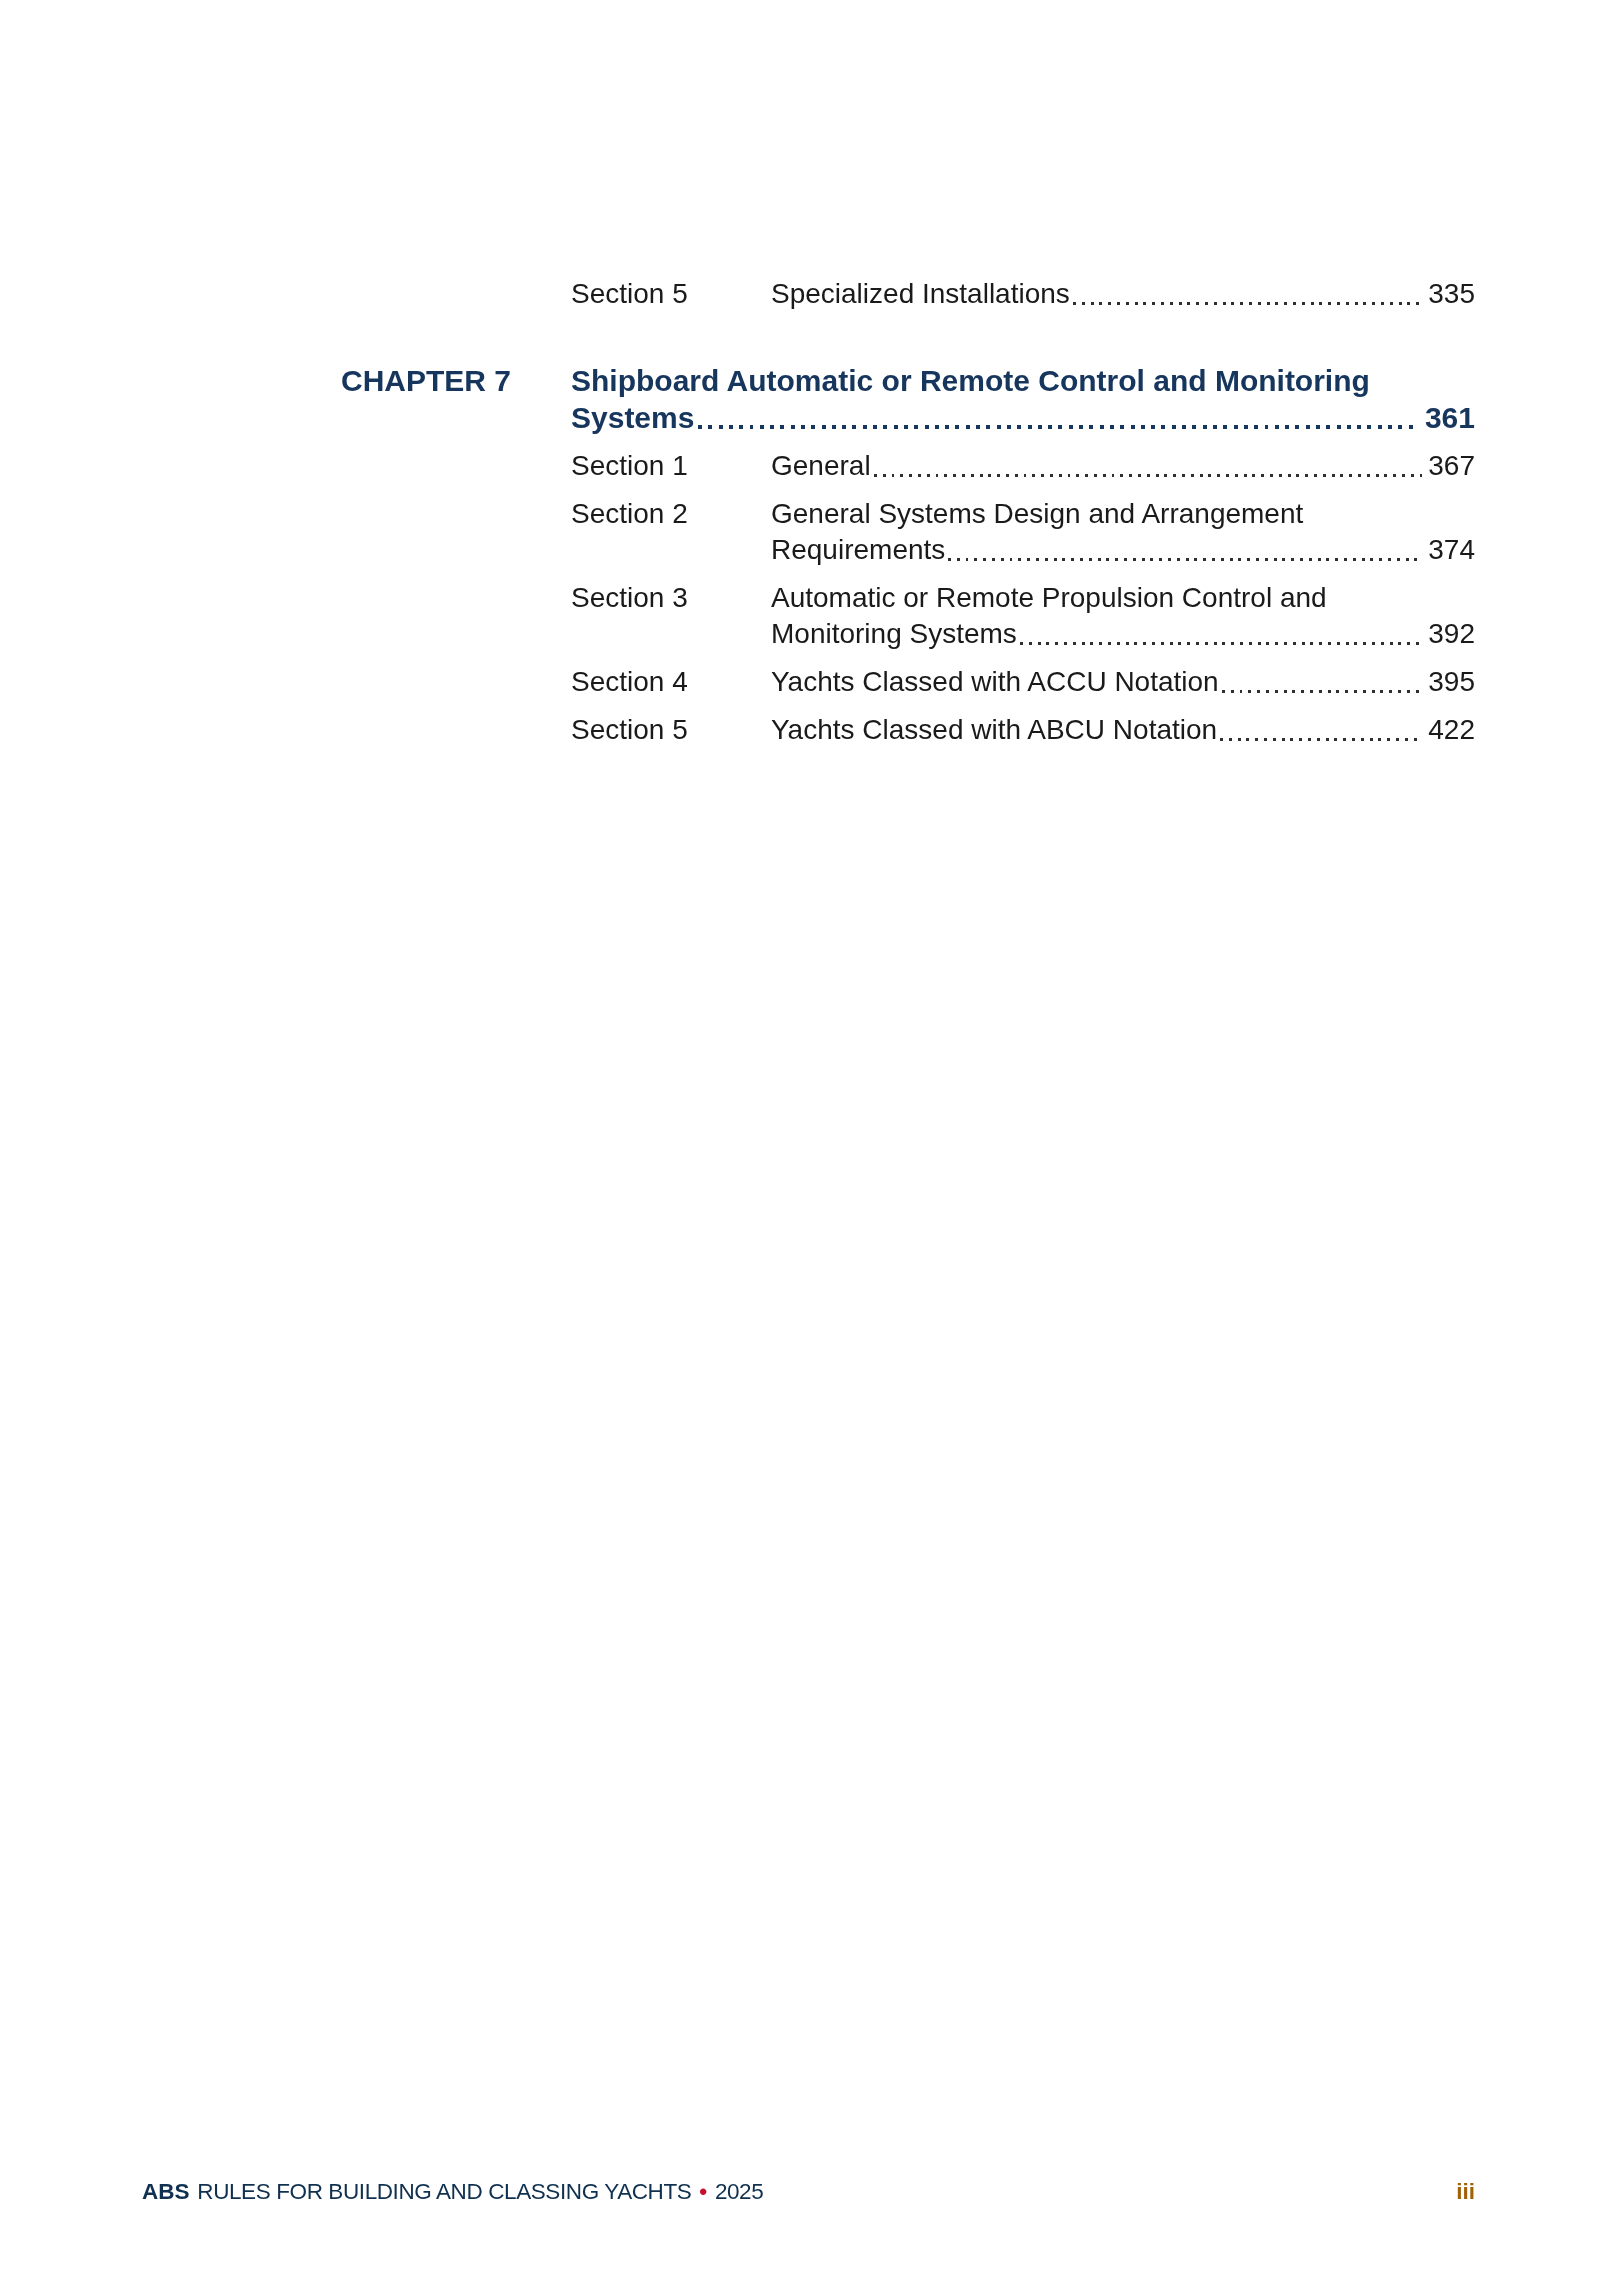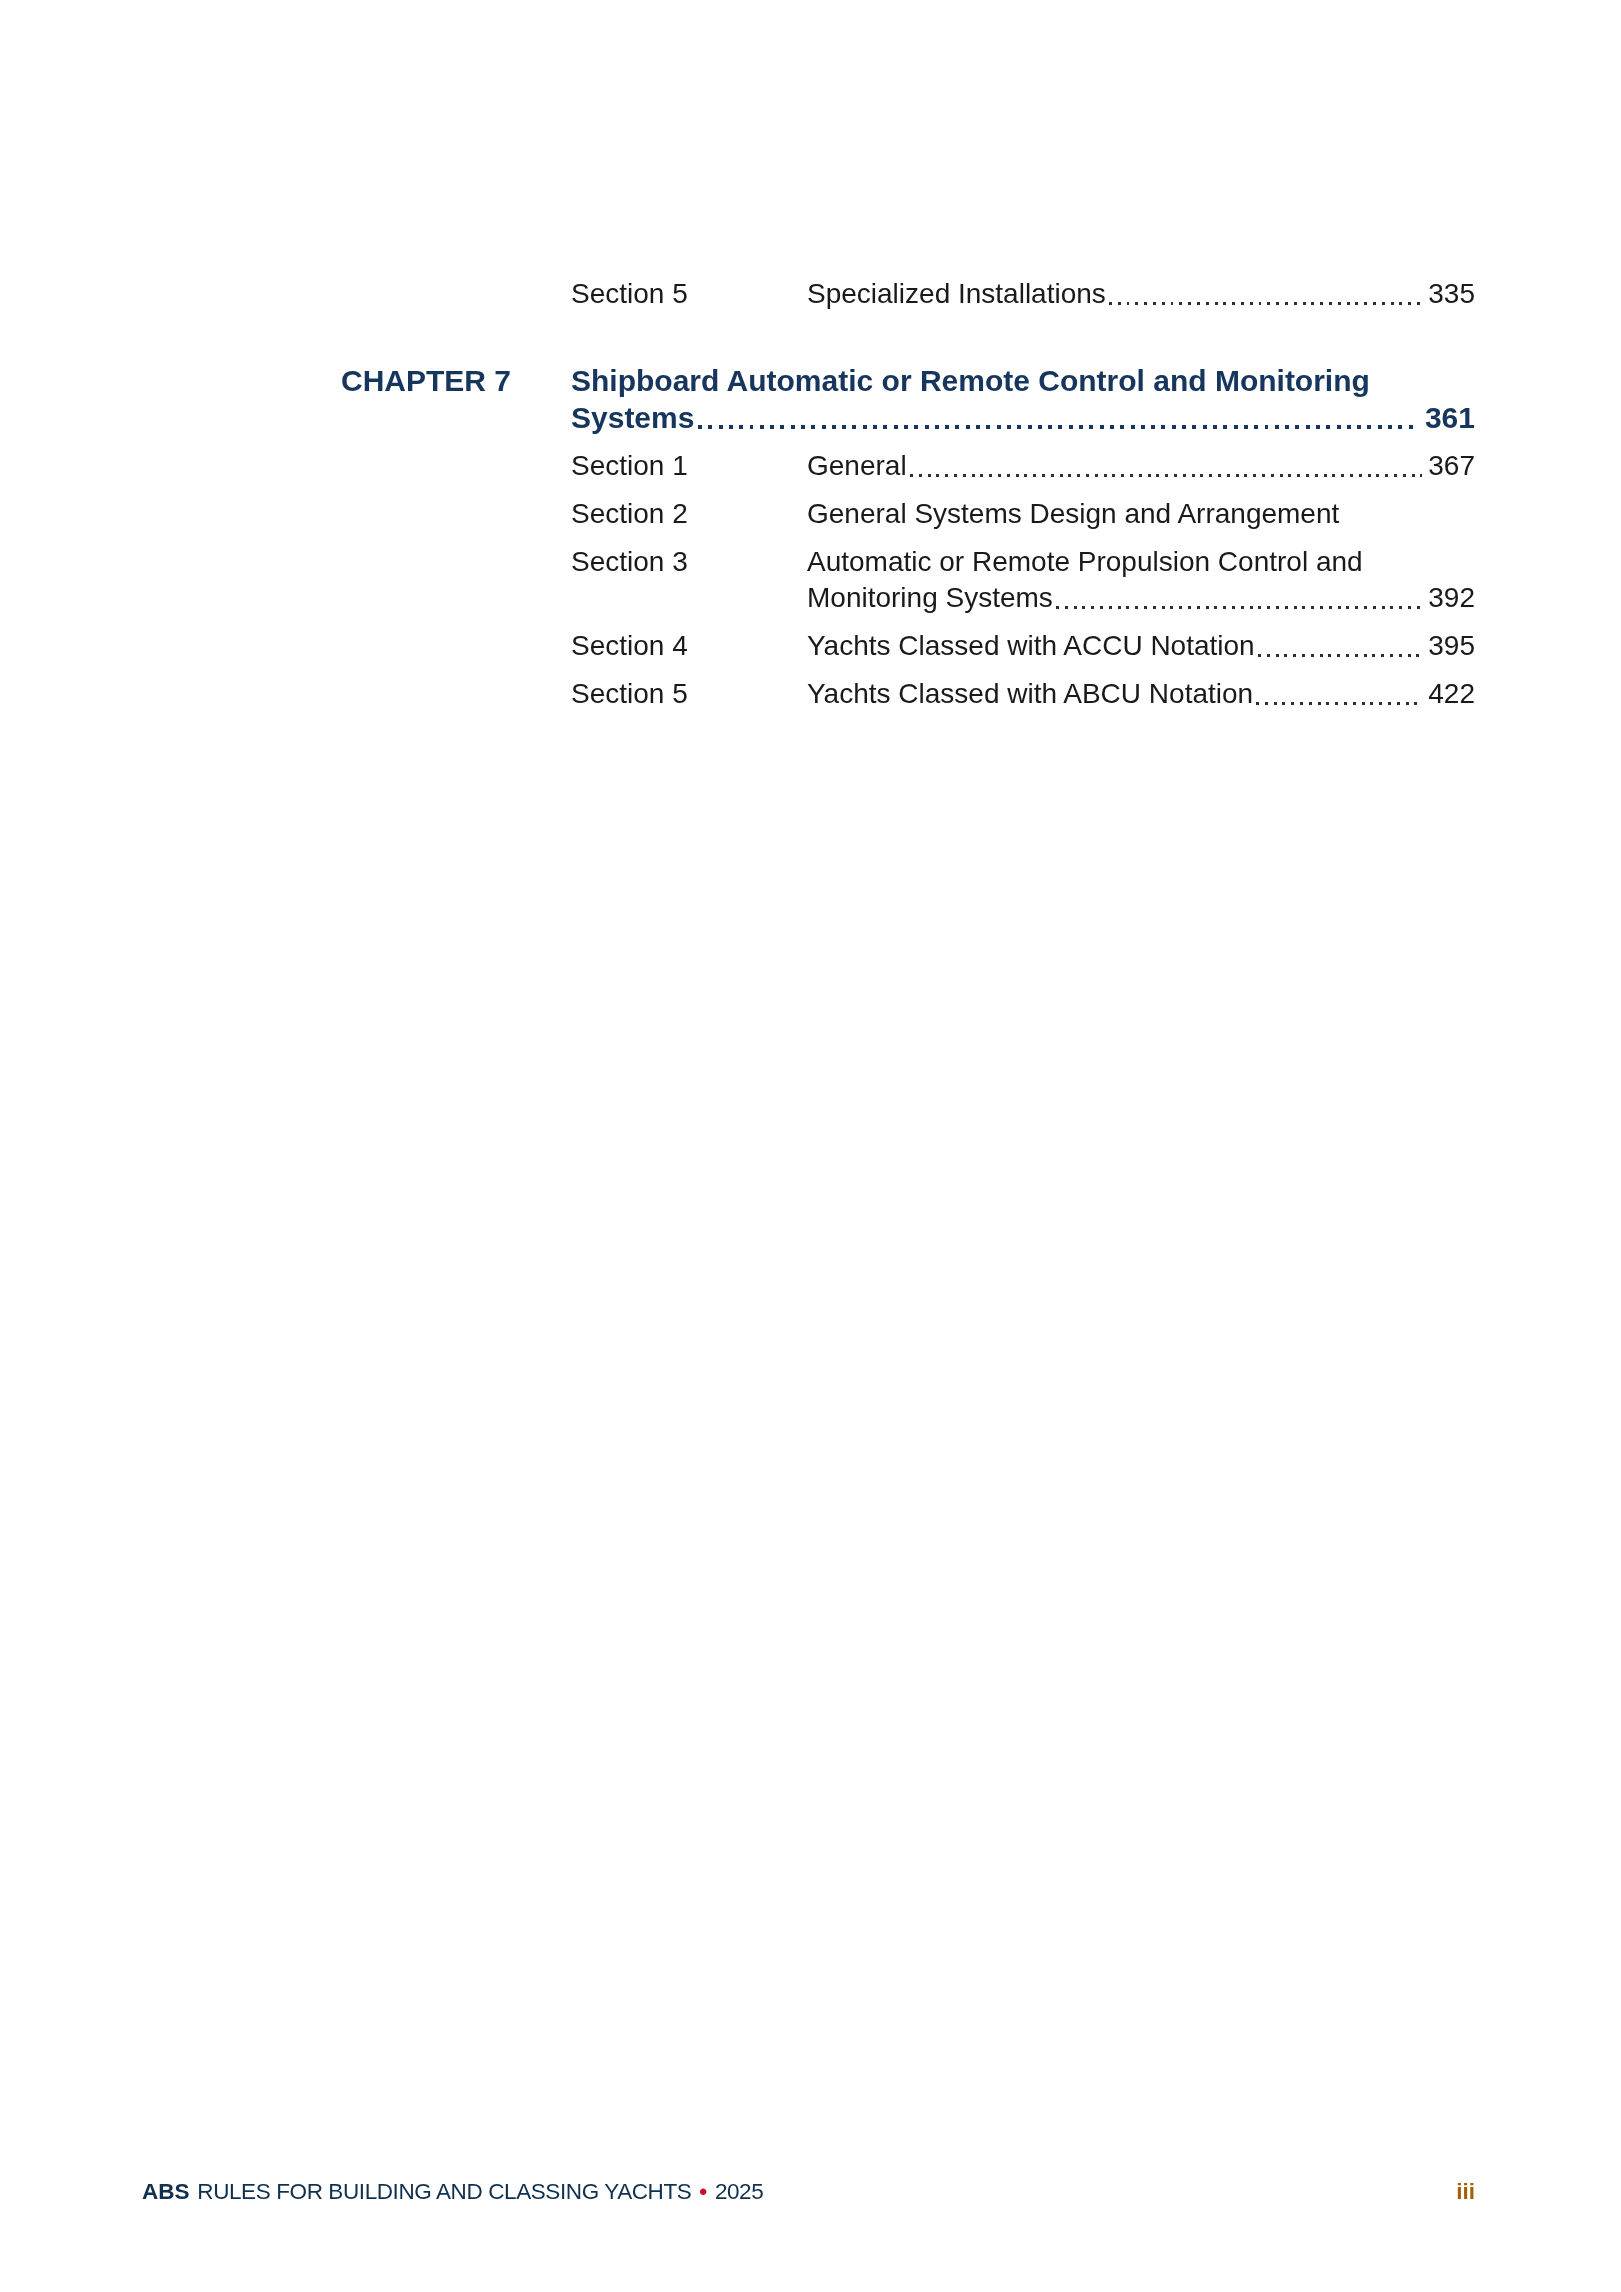--- a/index.html
+++ b/index.html
@@ -25,21 +25,20 @@
     font-size: 28px;
     line-height: 36px;
     color: #1a1a1a;
   }
   .entry {
     display: grid;
     grid-template-columns: 200px 1fr;
   }
   .entry.indent {
     margin-left: 230px;
-    gap: 36px;
   }
   .sections .entry {
     margin-top: 12px;
   }
   .entry.chapter {
     grid-template-columns: 230px 1fr;
     margin-left: 0;
     margin-top: 50px;
     margin-bottom: 3.9px;
     font-weight: bold;
@@ -151,20 +150,25 @@
             <span class="leader"></span>
             <span class="pagenum">367</span>
           </div>
         </div>
       </div>
 
       <div class="entry indent">
         <span class="label">Section 2</span>
         <div class="content">
           <div class="line">General Systems Design and Arrangement</div>
+          <div class="line-last">
+            <span class="title-text">Requirements</span>
+            <span class="leader"></span>
+            <span class="pagenum">374</span>
+          </div>
         </div>
       </div>
 
       <div class="entry indent">
         <span class="label">Section 3</span>
         <div class="content">
           <div class="line">Automatic or Remote Propulsion Control and</div>
           <div class="line-last">
             <span class="title-text">Monitoring Systems</span>
             <span class="leader"></span>

